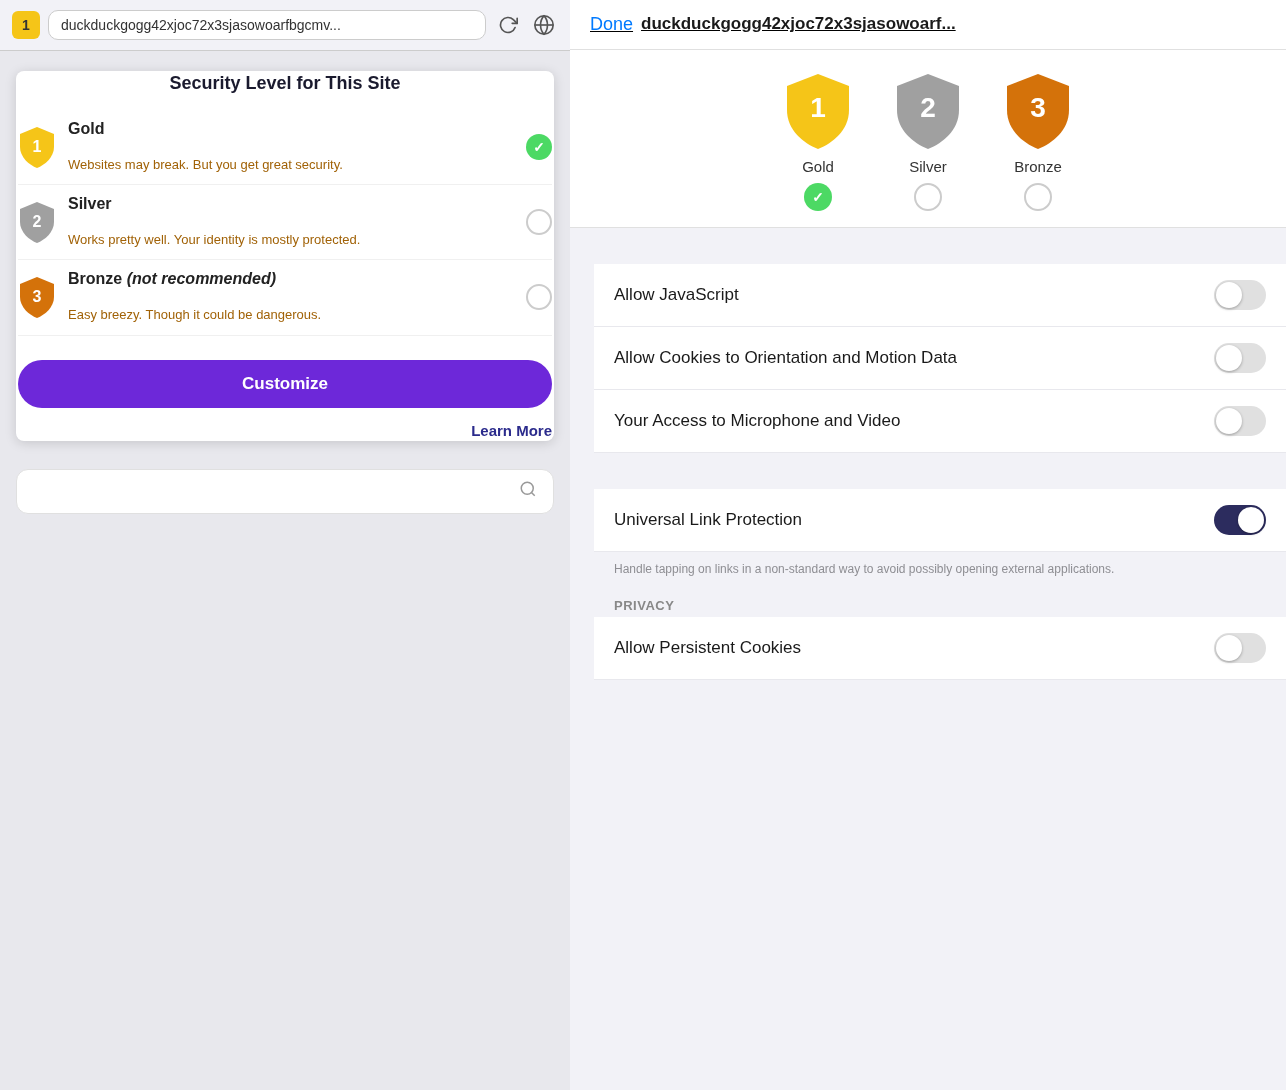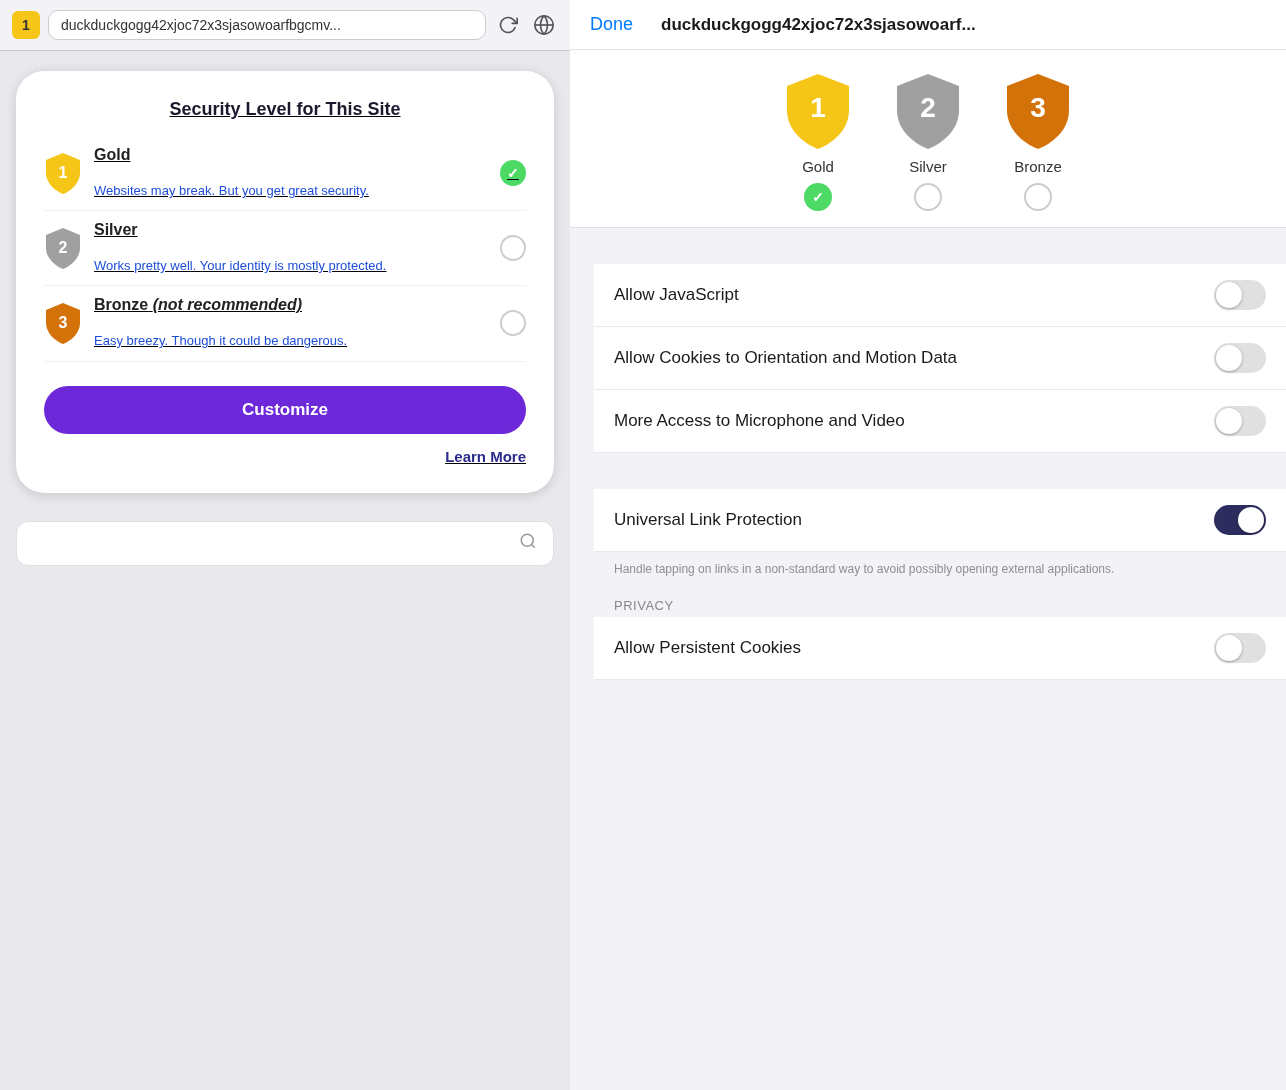--- a/index.html
+++ b/index.html
@@ -69,26 +69,25 @@
       display: flex;
       align-items: center;
       justify-content: center;
       font-size: 18px;
       color: #666;
       cursor: pointer;
     }
 
     .popup-card {
       background: white;
-      border-radius: 28px;
-      padding: 28px;
+      border-radius: 8px;
+      padding: 2px;
       margin: 20px 16px;
       width: calc(100% - 32px);
       box-shadow: 0 2px 12px rgba(0,0,0,0.15);
-      text-decoration: underline;
     }
 
     .popup-title {
       font-size: 18px;
       font-weight: 700;
       color: #1a1a2e;
       text-align: center;
       margin-bottom: 16px;
     }
 
@@ -134,21 +133,21 @@
     }
 
     .option-title {
       font-size: 16px;
       font-weight: 600;
       color: #222;
     }
 
     .option-desc {
       font-size: 13px;
-      color: #1d4ed8;
+      color: #a16207;
       margin-top: 18px;
       line-height: 1.4;
     }
 
     .radio-btn {
       width: 26px;
       height: 26px;
       border-radius: 50%;
       border: 2px solid #ccc;
       background: white;
@@ -226,23 +225,24 @@
       background: #f2f2f7;
       display: flex;
       flex-direction: column;
       overflow-y: auto;
     }
 
     .right-header {
       background: white;
       padding: 14px 20px;
       display: flex;
-      align-items: center;
-      gap: 28px;
+      align-items: flex-start;
+      gap: 8px;
       border-bottom: 1px solid #e0e0e0;
+      text-decoration: underline;
     }
 
     .done-btn {
       font-size: 18px;
       font-weight: 400;
       color: #007aff;
       cursor: pointer;
     }
 
     .right-header-url {
@@ -348,21 +348,21 @@
       background: #2c2c5e;
     }
 
     .toggle.on::after {
       left: 24px;
     }
 
     .section-label-text {
       padding: 8px 20px 4px;
       font-size: 13px;
-      font-weight: 400;
+      font-weight: 700;
       color: #888;
       letter-spacing: 0.5px;
       background: #f2f2f7;
     }
 
     .section-description {
       padding: 8px 20px 12px;
       font-size: 12px;
       color: #8e8e93;
       background: #f2f2f7;
@@ -519,21 +519,21 @@
   <div class="settings-group">
     <div class="settings-row">
       <span class="settings-row-label">Allow JavaScript</span>
       <div class="toggle"></div>
     </div>
     <div class="settings-row">
       <span class="settings-row-label">Allow Cookies to Orientation and Motion Data</span>
       <div class="toggle"></div>
     </div>
     <div class="settings-row">
-      <span class="settings-row-label">More Access to Microphone and Video</span>
+      <span class="settings-row-label">Your Access to Microphone and Video</span>
       <div class="toggle"></div>
     </div>
   </div>
 
   <div class="divider-section"></div>
 
   <div class="settings-group">
     <div class="settings-row">
       <span class="settings-row-label">Universal Link Protection</span>
       <div class="toggle on"></div>

